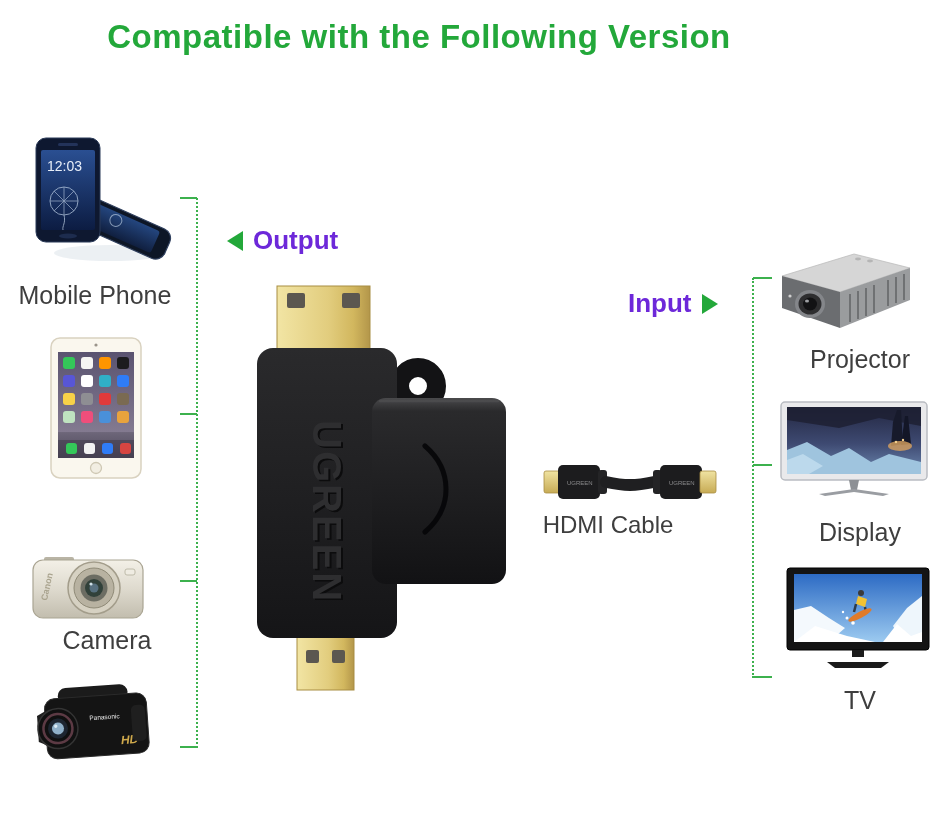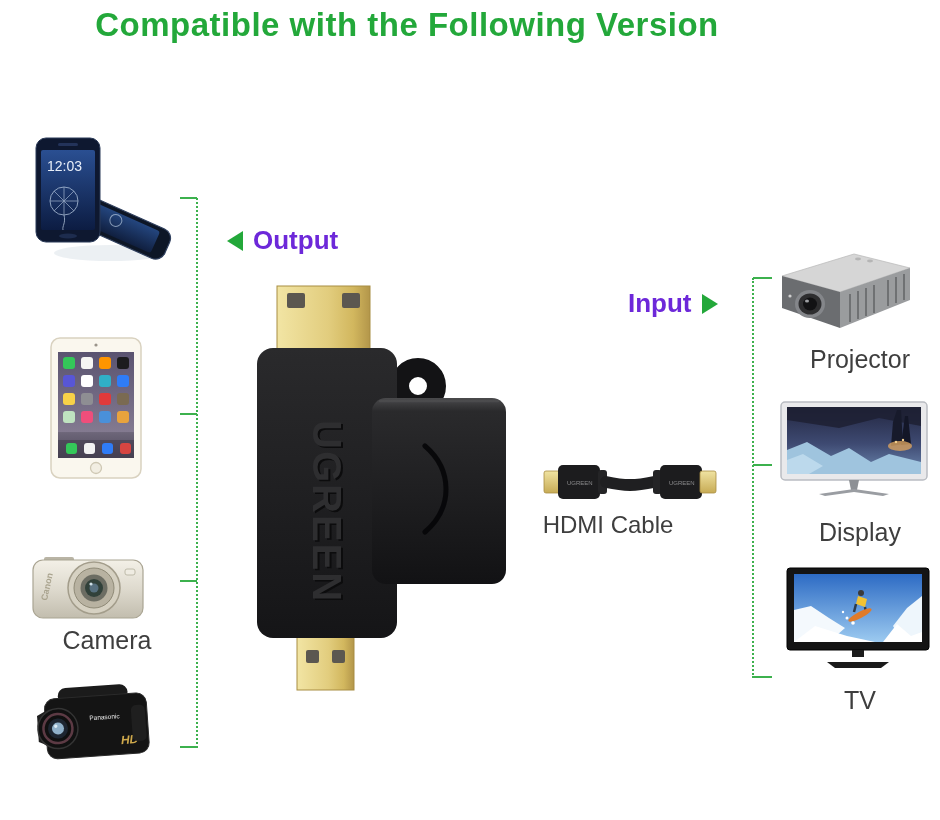--- a/index.html
+++ b/index.html
@@ -1,20 +1,20 @@
 <!DOCTYPE html>
 <html><head>
 <meta charset="utf-8">
 <style>
   html,body{margin:0;padding:0;background:#ffffff;}
   .stage{position:relative;width:940px;height:820px;background:#ffffff;overflow:hidden;
          font-family:"Liberation Sans",sans-serif;}
   .abs{position:absolute;}
   .title{position:absolute;top:6px;left:0;width:814px;text-align:center;
-         font-size:33px;font-weight:bold;color:#23a83a;letter-spacing:.5px;margin:0;}
+         font-size:33px;font-weight:bold;color:#23a83a;letter-spacing:.5px;margin:12px;}
   .dev-label{position:absolute;font-size:25px;color:#3e3e3e;text-align:center;}
   .cable-label{font-size:24px;}
   .dir-label{position:absolute;display:flex;align-items:center;
              font-size:26px;font-weight:bold;color:#6d28d9;}
   .tri-left{width:0;height:0;border-top:10px solid transparent;border-bottom:10px solid transparent;
             border-right:16px solid #23a83a;margin-right:10px;}
   .tri-right{width:0;height:0;border-top:10px solid transparent;border-bottom:10px solid transparent;
              border-left:16px solid #23a83a;margin-left:10px;}
   .dotline{position:absolute;width:0;border-left:2px dotted #3cb14d;}
   .tick{position:absolute;height:2px;background:#3cb14d;}
@@ -52,20 +52,21 @@
         <circle cx="28" cy="63" r="14" fill="none" stroke-width="1"></circle>
         <line x1="28" y1="49" x2="28" y2="77" stroke-width="0.8"></line>
         <line x1="14" y1="63" x2="42" y2="63" stroke-width="0.8"></line>
         <line x1="18" y1="53" x2="38" y2="73" stroke-width="0.8"></line>
         <line x1="38" y1="53" x2="18" y2="73" stroke-width="0.8"></line>
         <path d="M28,77 C30,85 26,88 27,92" fill="none" stroke-width="1"></path>
       </g>
       <ellipse cx="32" cy="98" rx="9" ry="2.6" fill="#1d2c4e"></ellipse>
     </g>
   </svg>
+  <div class="dev-label" style="left:0;top:281px;width:190px">Mobile Phone</div>
 
   <svg class="abs" style="left:46px;top:336px" width="100" height="146" viewBox="0 0 100 146">
     <defs>
       <linearGradient id="pad" x1="0" y1="0" x2="0" y2="1">
         <stop offset="0" stop-color="#5a5370"></stop>
           <stop offset="0.75" stop-color="#837a90"></stop>
         <stop offset="0.76" stop-color="#6d6679"></stop>
           <stop offset="1" stop-color="#4c4658"></stop>
       </linearGradient>
     </defs>

